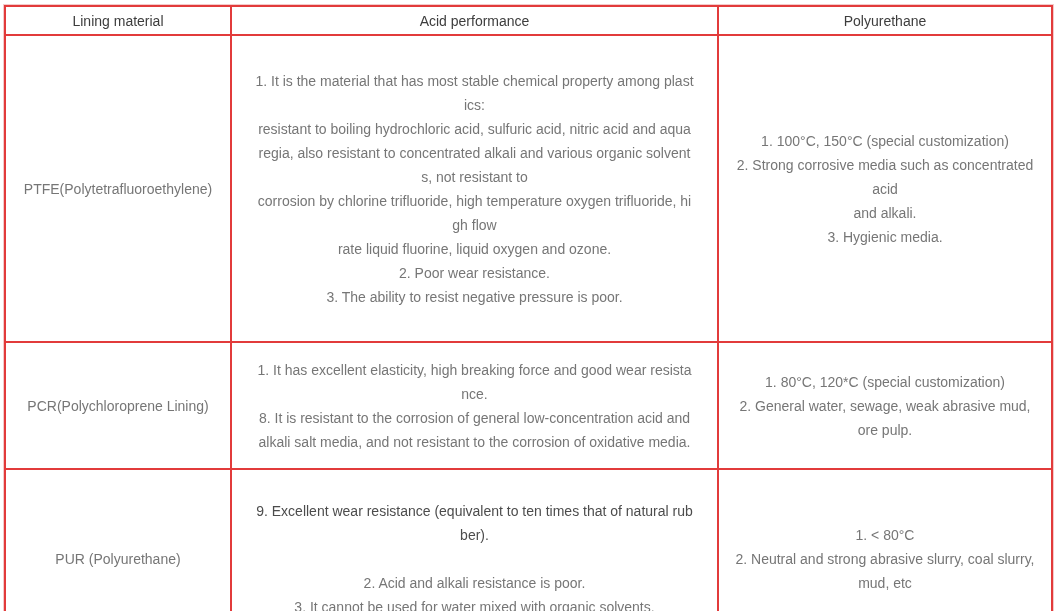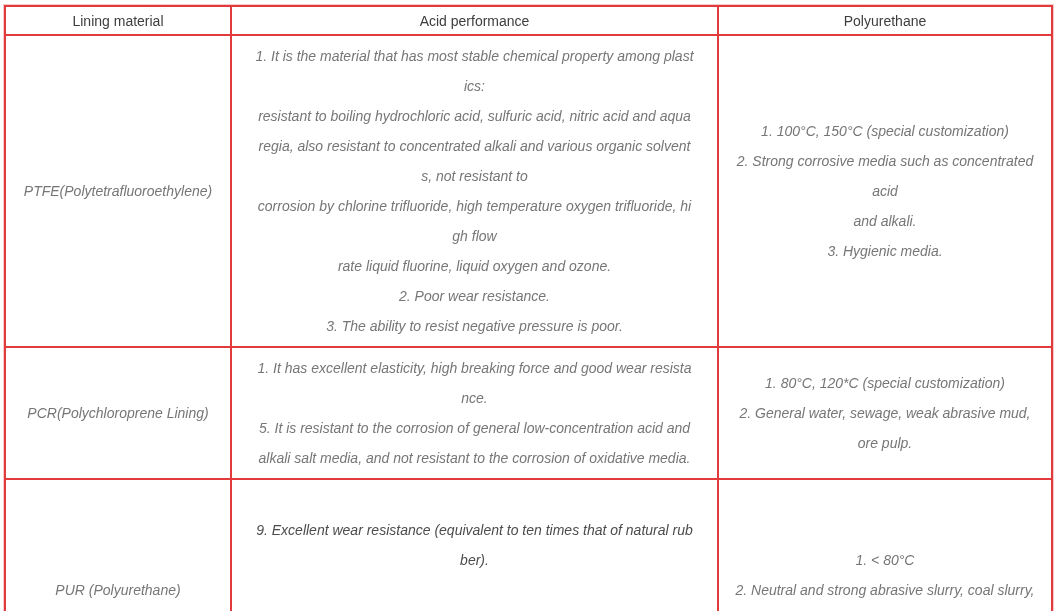--- a/index.html
+++ b/index.html
@@ -34,24 +34,23 @@
     overflow: hidden;
   }
   thead tr { height: 29px; }
   thead th {
     font-weight: 400;
     color: #3d3d3d;
     line-height: 18px;
   }
   tbody td {
     color: #767676;
-    line-height: 30px;
+    line-height: 24px;
     white-space: pre-line;
     padding: 5px 2px;
-    font-style: italic;
   }
   tr.row-ptfe { height: 307px; }
   tr.row-pcr  { height: 127px; }
   tr.row-pur  { height: 128px; }
   .cell-block { display: block; white-space: pre-line; }
   .emphasis   { color: #4c4c4c; }
 </style>
 </head>
 <body>
 
@@ -85,21 +84,21 @@
         <td>1. 100°C, 150°C (special customization)
 2. Strong corrosive media such as concentrated
 acid
 and alkali.
 3. Hygienic media.</td>
       </tr>
       <tr class="row-pcr">
         <td>PCR(Polychloroprene Lining)</td>
         <td>1. It has excellent elasticity, high breaking force and good wear resista
 nce.
-5. It is resistant to the corrosion of general low-concentration acid and
+8. It is resistant to the corrosion of general low-concentration acid and
 alkali salt media, and not resistant to the corrosion of oxidative media.</td>
         <td>1. 80°C, 120*C (special customization)
 2. General water, sewage, weak abrasive mud,
 ore pulp.</td>
       </tr>
       <tr class="row-pur">
         <td>PUR (Polyurethane)</td>
         <td>
           <span class="cell-block emphasis">9. Excellent wear resistance (equivalent to ten times that of natural rub
 ber).</span>

